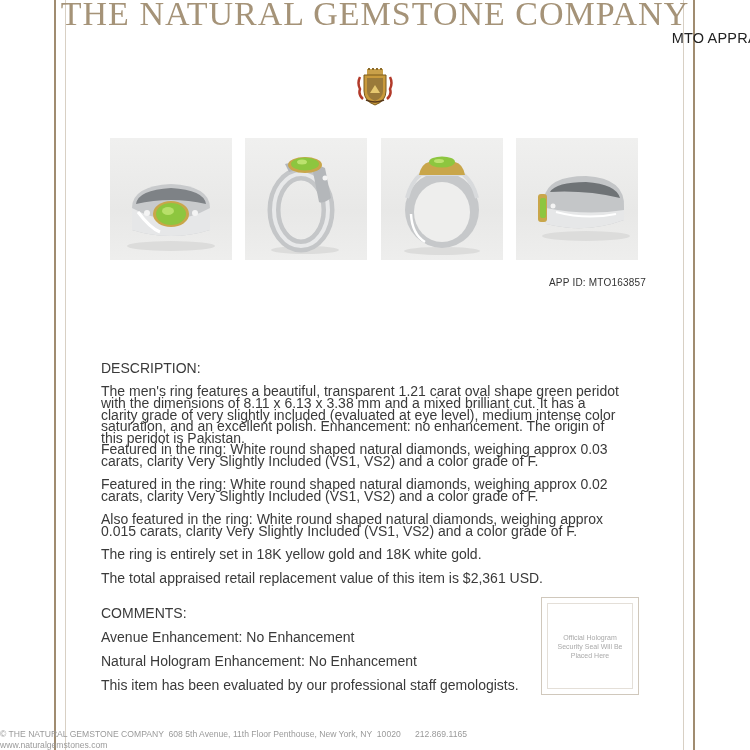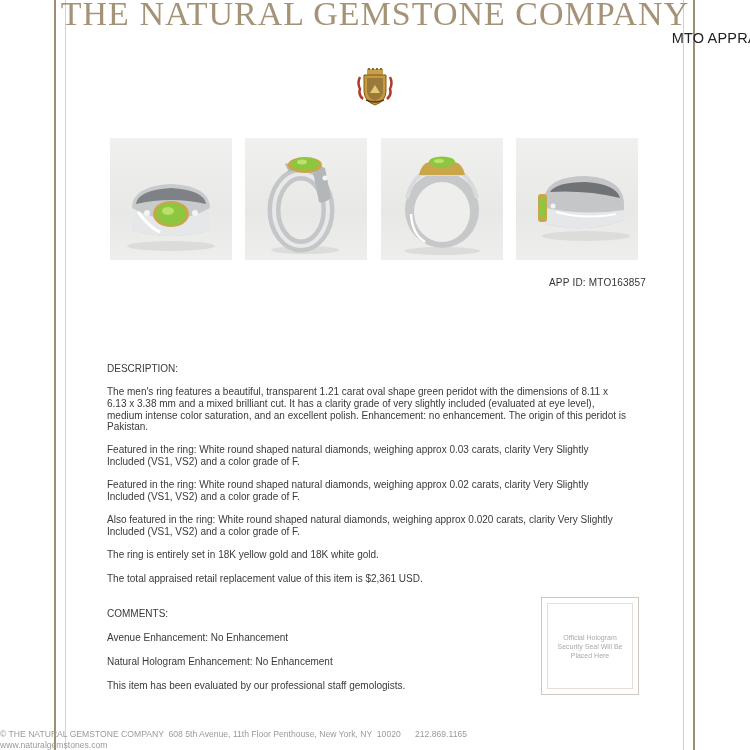--- a/index.html
+++ b/index.html
@@ -30,22 +30,22 @@
     background: linear-gradient(180deg, #f0f0ef 0%, #e8e8e7 60%, #eeeeed 100%);
     overflow: hidden;
   }
   .photo svg { width: 122px; height: 122px; display: block; }
 
   .app-id {
     position: absolute; top: 277px; left: 536px; font-size: 10px; color: #333;
     font-family: "Liberation Sans", sans-serif; letter-spacing: 0.2px; margin-left: 13px;
   }
 
-  .text { position: absolute; left: 107px; width: 520px; font-family: "Liberation Sans", sans-serif;
-          font-size: 10px; line-height: 11.8px; color: #3a3a3a; }
+  .text { position: absolute; left: 101px; width: 520px; font-family: "Liberation Sans", sans-serif;
+          font-size: 14px; line-height: 11.8px; color: #3a3a3a; }
   .seal {
     position: absolute; left: 541px; top: 597px; width: 96px; height: 96px;
     border: 1px solid #d0c8bc;
   }
   .seal-inner {
     position: absolute; left: 5px; top: 5px; right: 5px; bottom: 5px; border: 1px solid #e4dfd8;
     display: flex; align-items: center; justify-content: center; text-align: center;
     font-family: "Liberation Sans", sans-serif; font-size: 7px; line-height: 9px; color: #aaa;
     padding: 0 6px;
   }
@@ -138,21 +138,21 @@
     </svg>
   </div>
 </div>
 
 <div class="app-id">APP ID: MTO163857</div>
 
 <div class="text" style="top:363px">DESCRIPTION:</div>
 <div class="text" style="top:386px">The men's ring features a beautiful, transparent 1.21 carat oval shape green peridot with the dimensions of 8.11 x 6.13 x 3.38 mm and a mixed brilliant cut. It has a clarity grade of very slightly included (evaluated at eye level), medium intense color saturation, and an excellent polish. Enhancement: no enhancement. The origin of this peridot is Pakistan.</div>
 <div class="text" style="top:444px">Featured in the ring: White round shaped natural diamonds, weighing approx 0.03 carats, clarity Very Slightly Included (VS1, VS2) and a color grade of F.</div>
 <div class="text" style="top:479px">Featured in the ring: White round shaped natural diamonds, weighing approx 0.02 carats, clarity Very Slightly Included (VS1, VS2) and a color grade of F.</div>
-<div class="text" style="top:514px">Also featured in the ring: White round shaped natural diamonds, weighing approx 0.020 carats, clarity Very Slightly Included (VS1, VS2) and a color grade of F.</div>
+<div class="text" style="top:514px">Also featured in the ring: White round shaped natural diamonds, weighing approx 0.015 carats, clarity Very Slightly Included (VS1, VS2) and a color grade of F.</div>
 <div class="text" style="top:549px">The ring is entirely set in 18K yellow gold and 18K white gold.</div>
 <div class="text" style="top:573px">The total appraised retail replacement value of this item is $2,361 USD.</div>
 
 <div class="text" style="top:608px">COMMENTS:</div>
 <div class="text" style="top:632px">Avenue Enhancement: No Enhancement</div>
 <div class="text" style="top:656px">Natural Hologram Enhancement: No Enhancement</div>
 <div class="text" style="top:680px">This item has been evaluated by our professional staff gemologists.</div>
 
 <div class="seal">
   <div class="seal-inner">Official Hologram Security Seal Will Be Placed Here</div>

